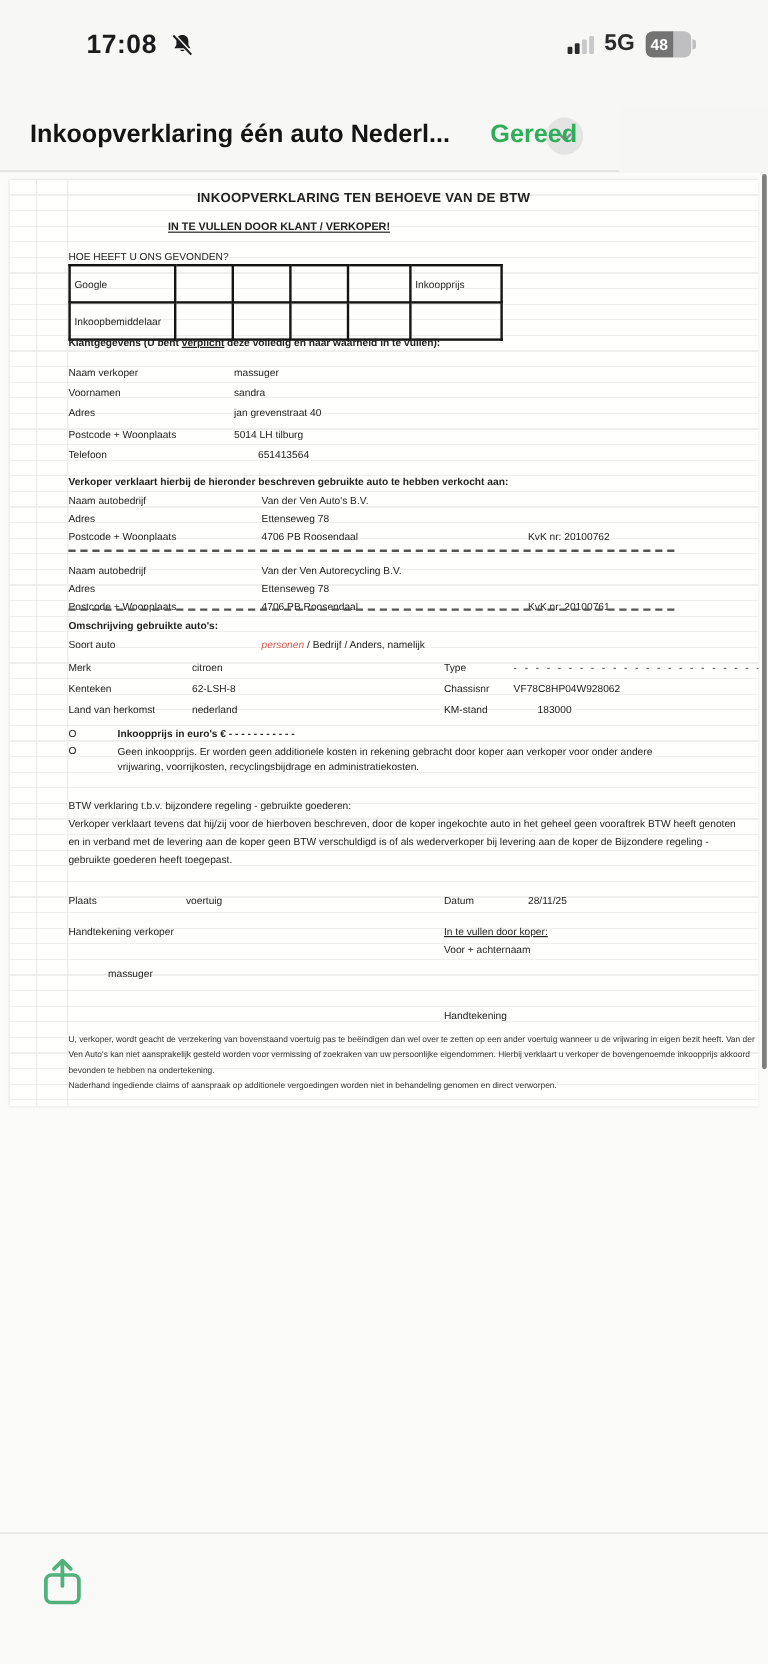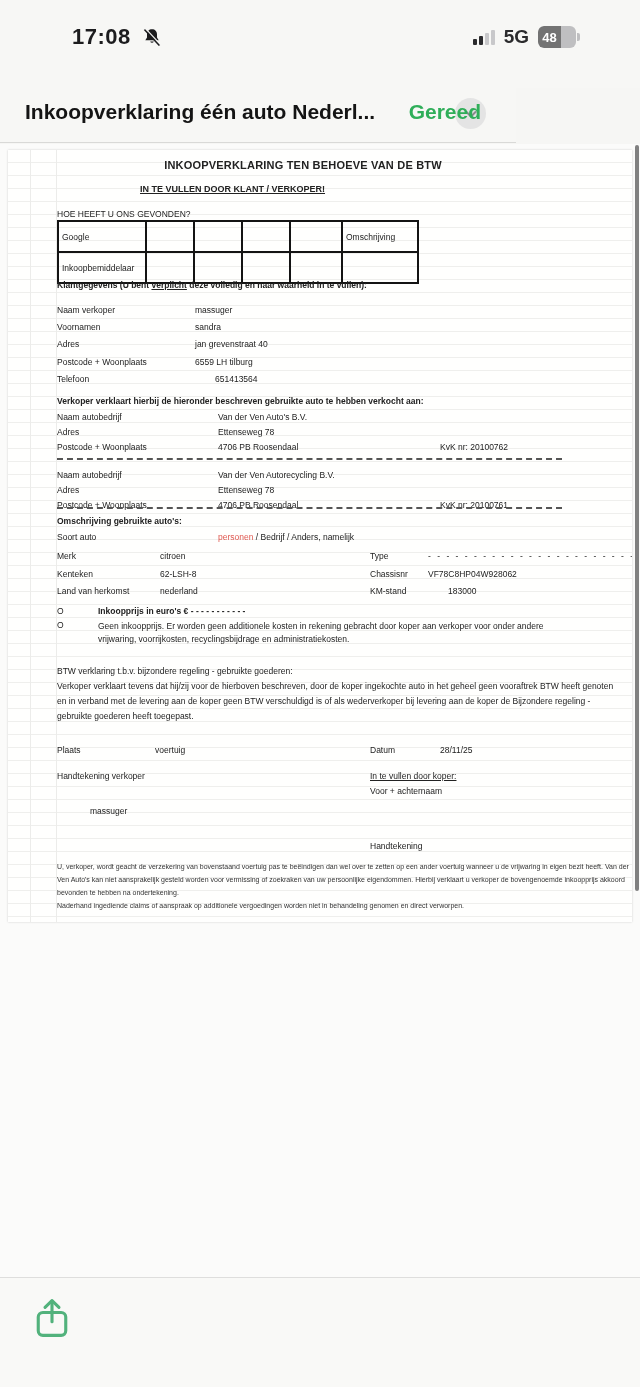--- a/index.html
+++ b/index.html
@@ -76,21 +76,21 @@
   .comp { left:49px; }
   .comp .frow { line-height:14.8px; position:relative; }
   .comp .flabel { width:161px; }
   .comp .kvk { position:absolute; left:383px; top:0; }
   .comp1 { top:260px; } .comp2 { top:318px; }
   .dashline { left:49px; width:505px; border-top:2px dashed #555; }
   .dash1 { top:308px; } .dash2 { top:357px; }
   .auto-h { top:366px; left:49px; font-size:8.5px; font-weight:bold; }
   .soort { top:379px; left:49px; }
   .soort .flabel { width:161px; }
-  .red { color:#e05a52; }
+  .red { color:#e05a52;font-style:italic; }
   .auto-left { top:398px; left:49px; }
   .auto-left .flabel { width:103px; }
   .auto-left .frow, .auto-right .frow { line-height:17.6px; }
   .auto-right { top:398px; left:362px; }
   .auto-right .flabel { width:58px; }
   .dashes { letter-spacing:2px; white-space:nowrap; }
   .price1 { top:456px; left:49px; display:flex; }
   .price2 { top:470px; left:49px; display:flex; }
   .bullet { width:41px; flex:none; }
   .price2 .ptext { width:478px; line-height:12.5px; }
@@ -164,21 +164,21 @@
     <div class="abs found-h">HOE HEEFT U ONS GEVONDEN?</div>
 
     <table class="found">
       <tbody>
           <tr>
         <td class="c0">Google</td>
         <td class="c1"></td>
             <td class="c2"></td>
         <td class="c3"></td>
             <td class="c4"></td>
-        <td class="c5">Omschrijving</td>
+        <td class="c5">Inkoopprijs</td>
       </tr>
       <tr>
         <td class="c0">Inkoopbemiddelaar</td>
         <td class="c1"></td>
             <td class="c2"></td>
         <td class="c3"></td>
             <td class="c4"></td>
         <td class="c5"></td>
       </tr>
     </tbody>
@@ -194,21 +194,21 @@
       <div class="frow">
           <span class="flabel">Voornamen</span>
           <span class="fvalue">sandra</span>
         </div>
       <div class="frow">
           <span class="flabel">Adres</span>
           <span class="fvalue">jan grevenstraat 40</span>
         </div>
       <div class="frow">
           <span class="flabel">Postcode + Woonplaats</span>
-          <span class="fvalue">6559 LH tilburg</span>
+          <span class="fvalue">5014 LH tilburg</span>
         </div>
       <div class="frow">
           <span class="flabel">Telefoon</span>
           <span class="fvalue" style="padding-left:20px">  651413564</span>
         </div>
     </div>
 
     <div class="abs sold-h">Verkoper verklaart hierbij de hieronder beschreven gebruikte auto te hebben verkocht aan:</div>
 
     <div class="abs comp comp1">

